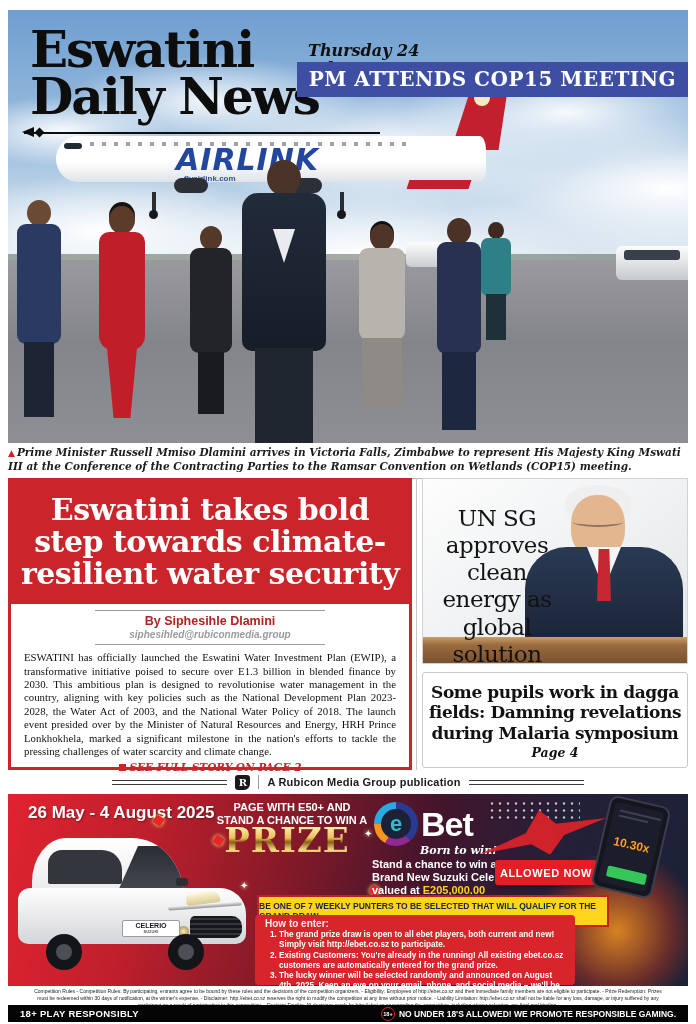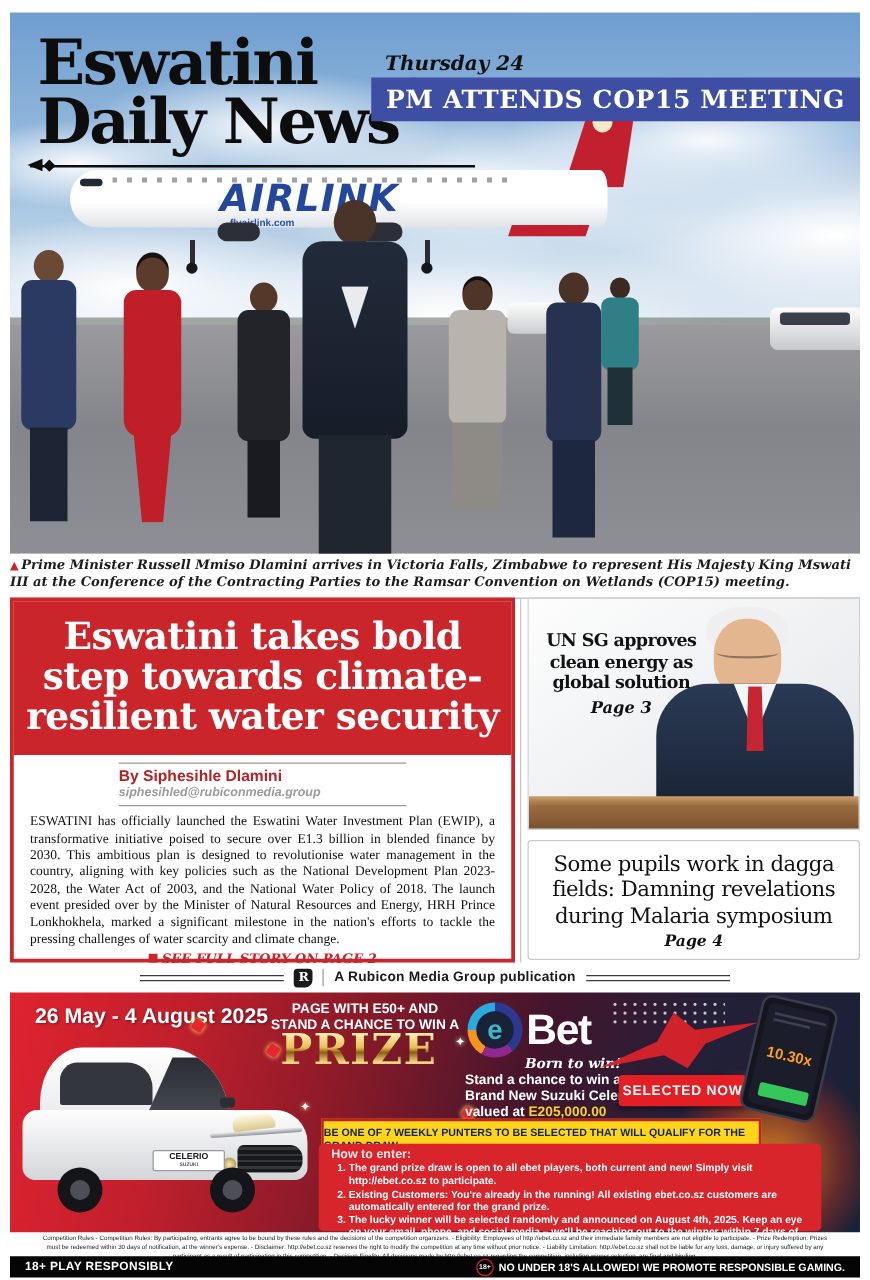--- a/index.html
+++ b/index.html
@@ -98,42 +98,42 @@
   
   .caption { position:absolute; left:8px; top:446px; width:680px; font:italic 700 10.5px "DejaVu Serif",serif; color:#1c1c1c; line-height:1.3; padding-bottom:5px; border-bottom:1px solid #b9b9b9; }
   .cap-marker { color:#c9252b; font-style:normal; font-size:9px; margin-right:2px; }
 
   
   .main-row { position:absolute; left:8px; top:478px; width:680px; height:292px; }
   .col-divider { position:absolute; left:408px; top:0; height:292px; border-left:1px solid #c6c6c6; }
 
   .lead { position:absolute; left:0; top:0; width:404px; height:292px; border:3px solid #c9252b; background:#fff; display:flex; flex-direction:column; }
   .lead-headline { background:#c9252b; color:#fff; font-family:"DejaVu Serif",serif; font-weight:800; font-size:30px; line-height:1.07; text-align:center; padding:13px 8px 14px; letter-spacing:-.5px; }
-  .byline-block { width:230px; margin:6px auto 2px; border-top:1px solid #9a9a9a; border-bottom:1px solid #9a9a9a; text-align:left; padding:3px 0 4px; }
+  .byline-block { width:230px; margin:6px auto 2px; border-top:1px solid #9a9a9a; border-bottom:1px solid #9a9a9a; text-align:center; padding:3px 0 4px; }
   .byline { color:#b22323; font:700 12.5px "Liberation Sans",sans-serif; }
   .email { color:#9a9a9a; font:italic 700 10px "Liberation Sans",sans-serif; margin-top:1px; }
   .lead-body { font-family:"Liberation Serif",serif; font-size:10.8px; line-height:1.24; text-align:justify; padding:4px 13px 0; color:#111; }
   .see-more { text-align:center; margin-top:3px; color:#c9252b; font:italic 800 10.5px "DejaVu Serif",serif; }
   .see-more .sq { display:inline-block; width:7px; height:7px; background:#c9252b; margin-right:4px; }
 
   .right-col { position:absolute; left:414px; top:0; width:266px; height:292px; }
   .story1 { position:absolute; left:0; top:0; width:266px; height:186px; border:1px solid #d2d2d2; overflow:hidden; background:linear-gradient(145deg,#fdfdfd 0%,#eef0f2 55%,#e2e5e8 100%); }
   .un-emblem { position:absolute; left:122px; top:88px; width:74px; height:74px; border-radius:50%; background:radial-gradient(circle,#dcebf5 40%,#bcd6e8 70%,#a9cbe2 100%); opacity:.9; }
   .sg-hair { position:absolute; right:56px; top:6px; width:66px; height:36px; background:#efefef; border-radius:50% 50% 35% 35%; }
   .sg-head { position:absolute; right:62px; top:16px; width:54px; height:62px; background:#e3b68f; border-radius:46% 46% 42% 42%; }
   .sg-glasses { position:absolute; right:64px; top:38px; width:50px; height:10px; border-bottom:2px solid rgba(70,60,55,.55); border-radius:50%; }
   .sg-suit { position:absolute; right:4px; bottom:24px; width:158px; height:92px; background:linear-gradient(#2a3a55,#1b2538); border-radius:42px 42px 0 0; }
   .sg-shirt { position:absolute; left:50%; transform:translateX(-50%); top:0; width:34px; height:42px; background:#f4f5f7; clip-path:polygon(0 0,100% 0,50% 100%); }
   .sg-tie { position:absolute; left:50%; transform:translateX(-50%); top:2px; width:14px; height:52px; background:#c62631; clip-path:polygon(12% 0,88% 0,100% 100%,0 100%); }
   .sg-podium { position:absolute; left:0; bottom:0; width:100%; height:26px; background:linear-gradient(#caa06b,#9a6b3f 30%,#7a5230); }
   .story1-text { position:absolute; left:4px; top:26px; width:140px; text-align:center; font-family:"DejaVu Serif",serif; }
-  .story1-text h2 { font-size:14px; line-height:1.18; font-weight:700; color:#121212; letter-spacing:-.5px; }
+  .story1-text h2 { font-size:23px; line-height:1.18; font-weight:400; color:#121212; letter-spacing:-.5px; }
   .pageref { font:italic 800 13px "DejaVu Serif",serif; color:#121212; margin-top:4px; }
   .story2 { position:absolute; left:0; top:194px; width:266px; height:96px; border:1.5px solid #c9c9c9; border-radius:3px; text-align:center; padding:9px 4px 0; font-family:"DejaVu Serif",serif; }
-  .story2 h2 { font-size:17px; line-height:1.2; font-weight:400; color:#121212; letter-spacing:-.4px; }
+  .story2 h2 { font-size:17px; line-height:1.2; font-weight:700; color:#121212; letter-spacing:-.4px; }
   .story2 .pageref { font-size:12.5px; margin-top:2px; }
 
   
   .publisher { position:absolute; left:8px; top:772px; width:680px; height:20px; display:flex; align-items:center; justify-content:center; gap:8px; }
   .pub-line { width:115px; height:5px; border-top:1px solid #3a3a3a; border-bottom:1px solid #3a3a3a; }
   .pub-logo { display:inline-flex; align-items:center; justify-content:center; width:15px; height:15px; background:#1a1a1a; color:#fff; border-radius:3px 3px 6px 3px; font:800 10px "DejaVu Serif",serif; }
   .pub-sep { width:1px; height:14px; background:#999; }
   .pub-label { font:700 11px "Liberation Sans",sans-serif; color:#1a1a1a; letter-spacing:.2px; }
 
   
@@ -180,21 +180,21 @@
   .car-grille { position:absolute; left:172px; top:78px; width:52px; height:22px; background:repeating-linear-gradient(0deg,#17181c 0 3px,#34363c 3px 5px); border-radius:5px 10px 8px 5px; }
   .car-fog { position:absolute; left:160px; top:88px; width:11px; height:11px; border-radius:50%; background:radial-gradient(#ffe9a8,#8c7b43); }
   .car-plate { position:absolute; left:104px; top:82px; width:58px; height:17px; background:#fff; border:1px solid #9a9aa0; border-radius:2px; text-align:center; color:#15161a; font:800 7px "Liberation Sans",sans-serif; line-height:9px; }
   .car-plate small { display:block; font-size:4px; line-height:3px; color:#555; }
   .car-wheel { position:absolute; top:96px; width:36px; height:36px; border-radius:50%; background:#141519; }
   .car-wheel:before { content:""; position:absolute; inset:10px; border-radius:50%; background:#4c4f56; }
   .cw1 { left:28px; } .cw2 { left:150px; }
   .car-mirror { position:absolute; left:158px; top:40px; width:12px; height:8px; background:#2c2e33; border-radius:3px; }
 
   .qualify-bar { position:absolute; left:249px; top:101px; width:352px; height:32px; background:#ffd51c; border:2px solid #c11f26; display:flex; align-items:center; justify-content:center; color:#14254a; font:800 8.5px "Liberation Sans",sans-serif; }
-  .howto { position:absolute; left:247px; top:121px; width:402px; height:70px; background:#d7252b; border-radius:4px; padding:3px 10px 0 10px; color:#fff; }
+  .howto { position:absolute; left:247px; top:121px; width:320px; height:70px; background:#d7252b; border-radius:4px; padding:3px 10px 0 10px; color:#fff; }
   .howto-title { font:800 10px "Liberation Sans",sans-serif; color:#fbe9e9; margin-bottom:1px; }
   .howto ol { margin:0; padding-left:14px; font:700 8.2px "Liberation Sans",sans-serif; line-height:1.2; }
   .howto li { margin-bottom:1px; }
   .fine { position:absolute; left:0; bottom:0; width:680px; height:18px; background:#fff; color:#222; font:400 5px "Liberation Sans",sans-serif; line-height:1.35; padding:2px 24px 0; text-align:center; }
 
   
   .agebar { position:absolute; left:8px; top:1005px; width:680px; height:17px; background:#050505; color:#fff; display:flex; align-items:center; justify-content:space-between; padding:0 12px; }
   .agebar .left { font:800 9.5px "Liberation Sans",sans-serif; letter-spacing:.3px; }
   .agebar .right { display:flex; align-items:center; gap:4px; font:800 8.5px "Liberation Sans",sans-serif;justify-content:center; }
   .badge18 { display:inline-flex; align-items:center; justify-content:center; width:14px; height:14px; border-radius:50%; border:1.5px solid #e02228; color:#fff; font:800 5.5px "Liberation Sans",sans-serif; background:#000; }
@@ -345,21 +345,21 @@
             <div class="ebet-swirl-inner">e</div>
           </div>
         <div class="ebet-word">Bet</div>
       </div>
       <div class="ebet-tag">Born to win!</div>
 
       <div class="ad-offer">
         <span>Stand a chance to win a Brand New Suzuki Celerio,</span>
         <span>valued at </span><span class="val">E205,000.00</span>
       </div>
-      <button class="register-btn">SELECTED NOW</button>
+      <button class="register-btn">ALLOWED NOW</button>
 
       <div class="aviator"></div>
       <div class="phone">
         <div class="phone-screen">
           <div class="phone-line pl1"></div>
             <div class="phone-line pl2"></div>
           <div class="phone-mult">10.30x</div>
           <div class="phone-btn"></div>
         </div>
       </div>

